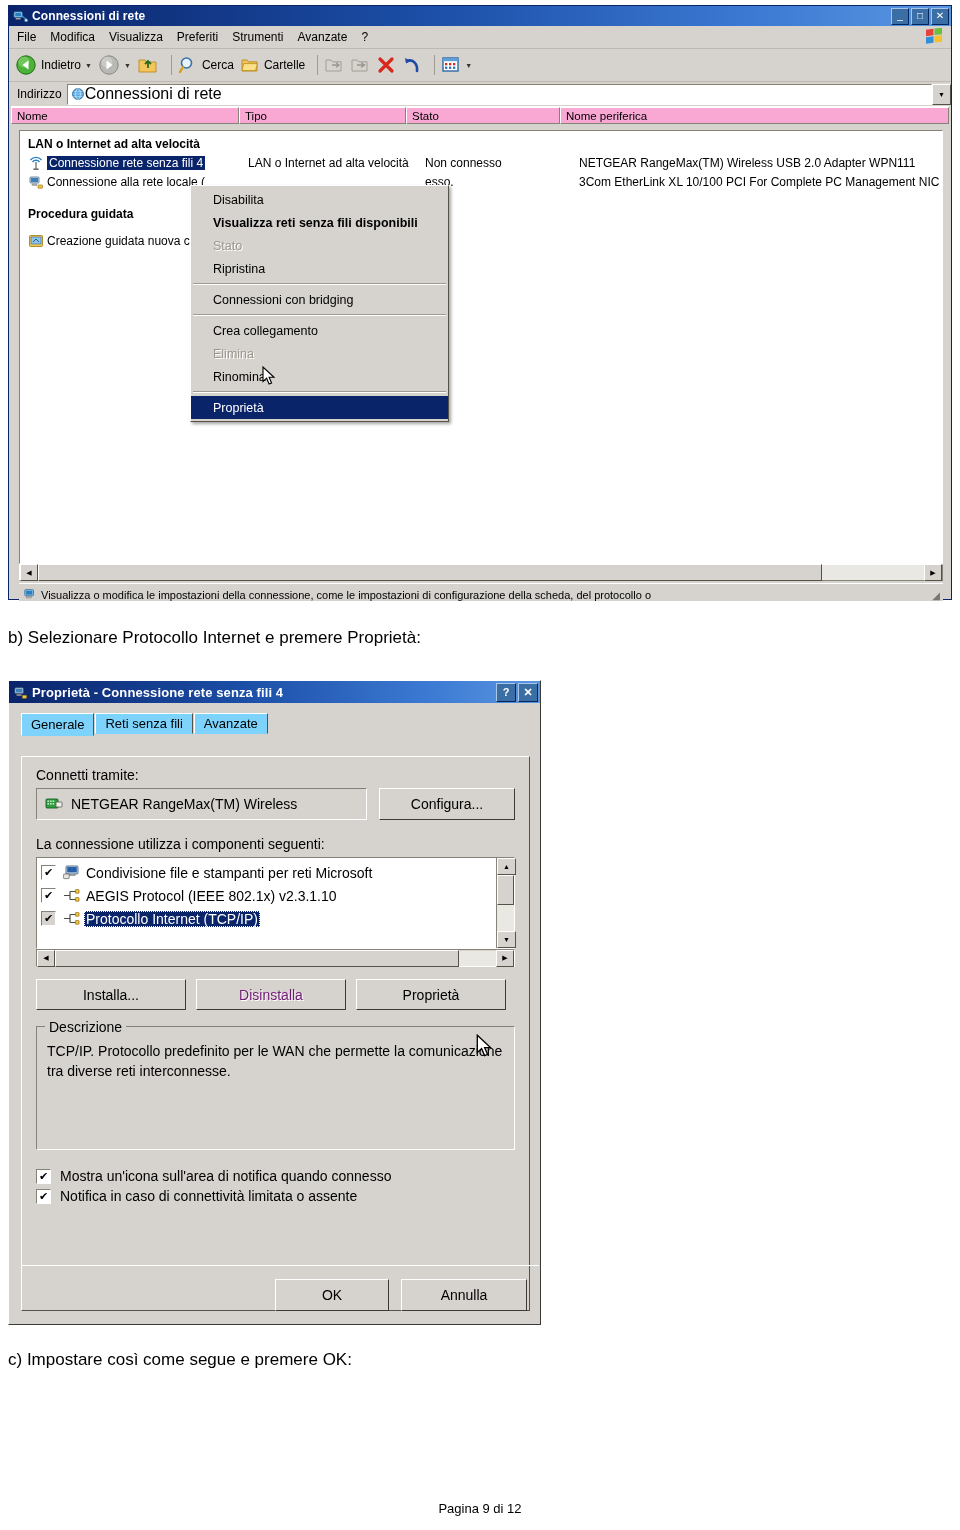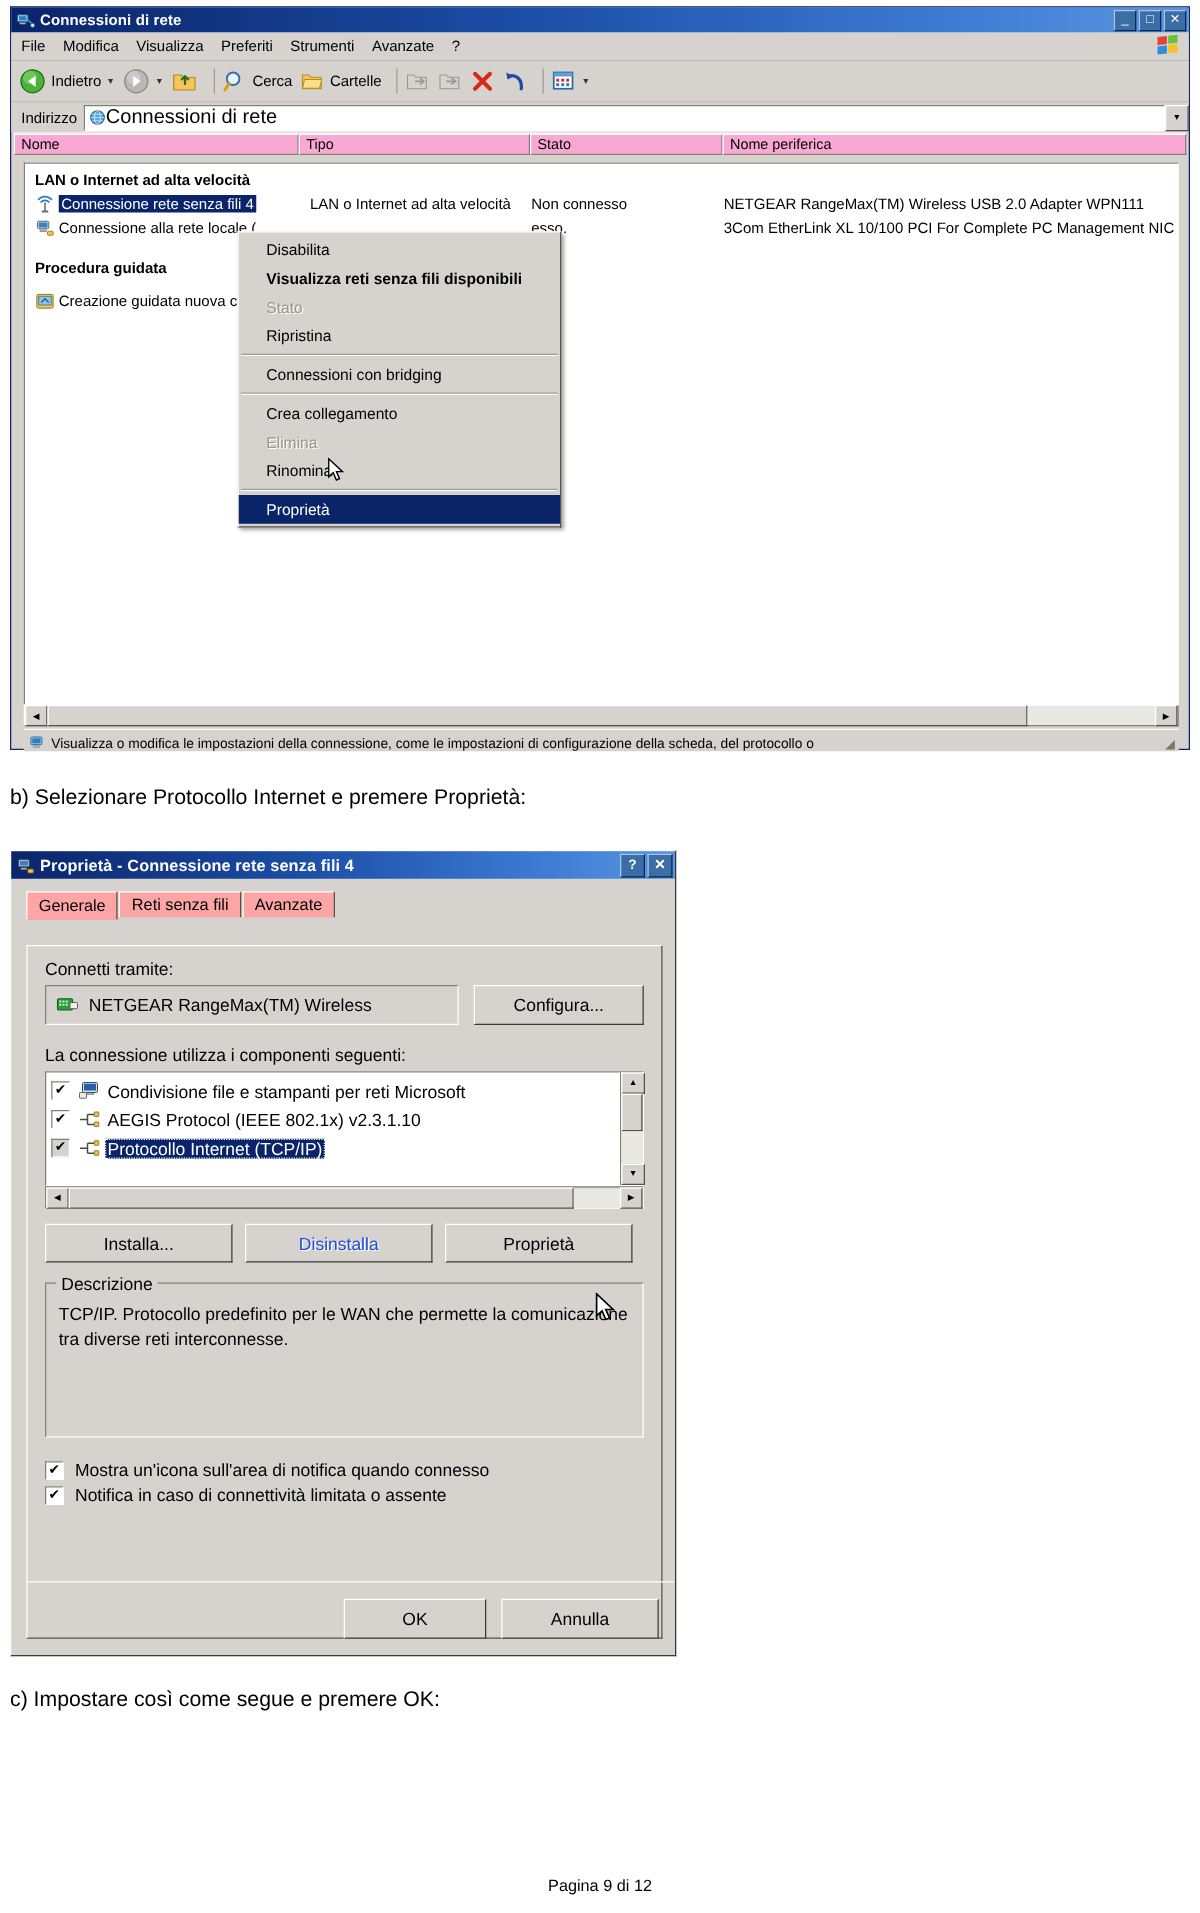--- a/index.html
+++ b/index.html
@@ -116,21 +116,21 @@
   
   #propdlg{
     position:absolute;left:8px;top:680px;width:533px;height:645px;
     background:#d6d3ce;border:1px solid;
     border-color:#fff #3c3a36 #3c3a36 #fff;box-sizing:border-box;
   }
   #propdlg .titlebar{height:22px;}
   .tabstrip{display:flex;align-items:flex-end;height:23px;margin:8px 0 0 12px;}
   .tab{
     height:21px;padding:0 9px;font-size:13px;display:flex;align-items:center;
-    background:#fca5a5;border:1px solid;border-color:#fff #565248 transparent #fff;
+    background:#7dd3fc;border:1px solid;border-color:#fff #565248 transparent #fff;
     margin-right:1px;box-sizing:border-box;
   }
   .tab.active{height:23px;font-weight:normal;position:relative;z-index:3;margin-bottom:-2px;}
   .tabpane{
     position:absolute;left:12px;top:75px;width:509px;height:555px;
     background:#d6d3ce;border:1px solid;border-color:#fff #565248 #565248 #fff;
     box-sizing:border-box;padding:10px 14px;
   }
   .flabel{font-size:14px;color:#000;margin-bottom:5px;}
   .row{display:flex;align-items:center;gap:12px;}
@@ -138,21 +138,21 @@
     flex:1;height:32px;background:#d6d3ce;border:1px solid;
     border-color:#868278 #fff #fff #868278;display:flex;align-items:center;
     padding-left:8px;box-sizing:border-box;
   }
   .adapterbox .atx{font-size:14px;margin-left:8px;}
   .btn{
     background:#d6d3ce;border:1px solid;border-color:#fff #3c3a36 #3c3a36 #fff;
     font-size:14px;display:flex;align-items:center;justify-content:center;
     box-sizing:border-box;font-family:"Liberation Sans",sans-serif;color:#000;
   }
-  .btn.dis{color:#1d4ed8;text-shadow:1px 1px 0 #fff;}
+  .btn.dis{color:#701a75;text-shadow:1px 1px 0 #fff;}
   .complist{
     background:#fff;border:1px solid;border-color:#868278 #fff #fff #868278;
     height:92px;display:flex;box-sizing:border-box;
   }
   .complist .items{flex:1;padding:3px 0 0 4px;overflow:hidden;}
   .citem{display:flex;align-items:center;height:23px;font-size:14px;white-space:nowrap;}
   .cbx{
     width:13px;height:13px;background:#fff;border:1px solid;
     border-color:#868278 #fff #fff #868278;margin-right:7px;flex:0 0 auto;
     display:flex;align-items:center;justify-content:center;
@@ -322,21 +322,21 @@
         <ellipse cx="8" cy="8" rx="2.7" ry="6.2" fill="none" stroke="#cfe9fa" stroke-width=".8"></ellipse>
         <path d="M2 8 h12 M3 5 h10 M3 11 h10" stroke="#cfe9fa" stroke-width=".7" fill="none"></path>
       </svg>
       <span class="atx">Connessioni di rete</span>
     </div>
     <div class="addrdrop">▼</div>
   </div>
 
   <div class="listhdr">
     <div class="col" style="width:228px">Nome</div>
-    <div class="col" style="width:185px">Tipo</div>
+    <div class="col" style="width:167px">Tipo</div>
     <div class="col" style="width:154px">Stato</div>
     <div class="col" style="flex:1">Nome periferica</div>
   </div>
 
   <div class="listbody">
     <div class="grp">LAN o Internet ad alta velocità</div>
 
     <div class="lrow">
       <div class="nm">
         <svg class="icn" viewBox="0 0 16 16">

